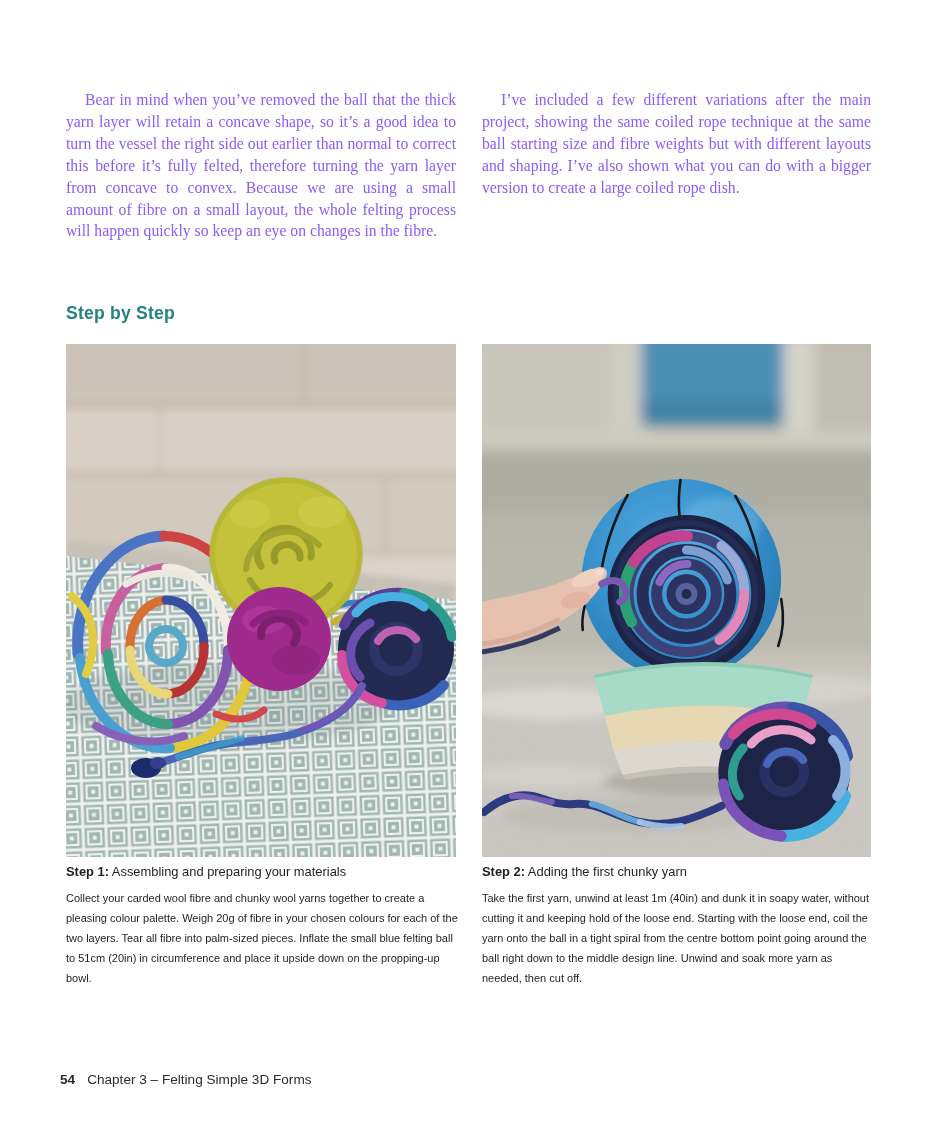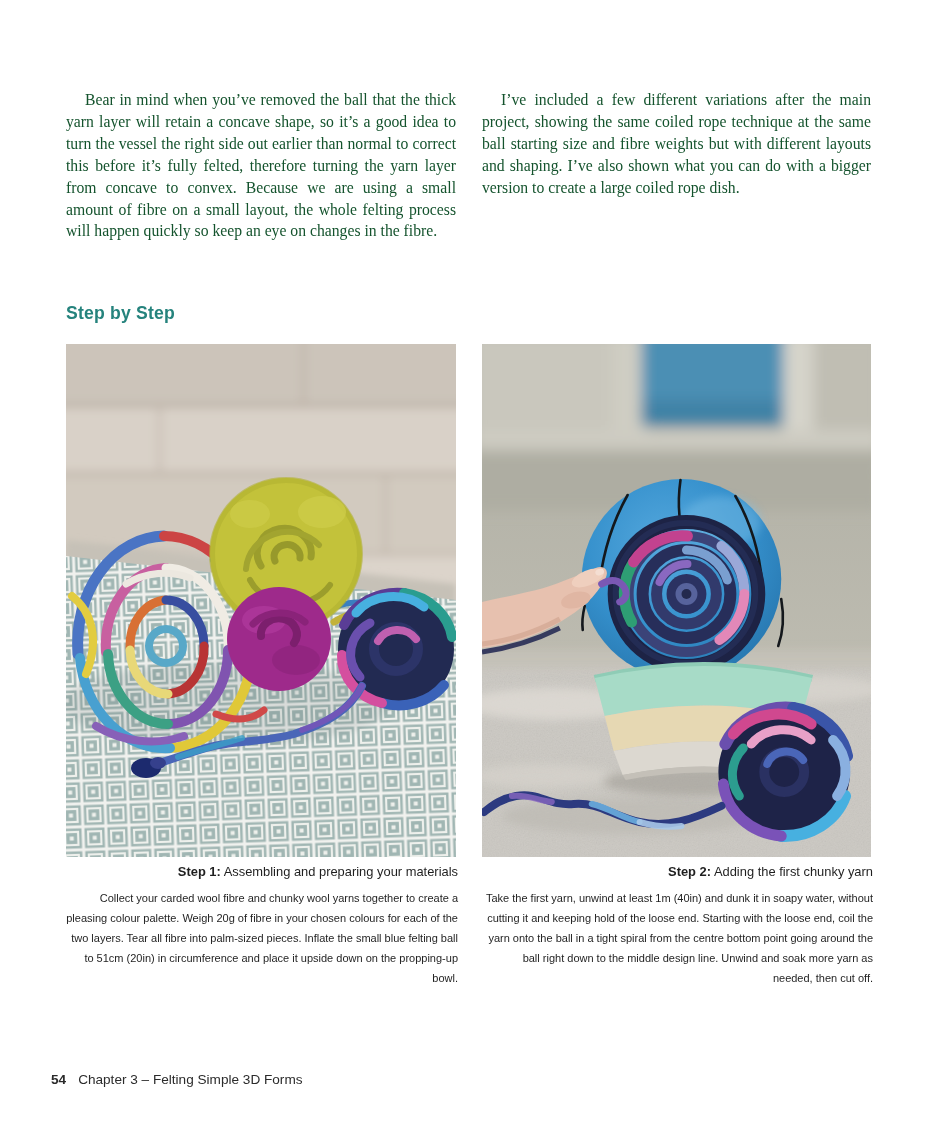--- a/index.html
+++ b/index.html
@@ -3,42 +3,42 @@
 <meta charset="utf-8">
 <style>
   html,body{margin:0;padding:0;}
   body{
     width:930px;height:1125px;position:relative;background:#ffffff;
     font-family:"Liberation Sans",sans-serif;overflow:hidden;
   }
   .serifcol{
     position:absolute;width:390px;
     font-family:"Liberation Serif",serif;font-size:15.7px;line-height:21.9px;
-    color:#14532d;text-align:justify;
+    color:#8b5cf6;text-align:justify;
   }
   .serifcol p{margin:0;text-indent:19px;}
   .serifcol p + p{margin-top:0;}
   #col-left{left:66px;top:89px;}
   #col-right{left:482px;top:89px;width:389px;}
   #section-heading{
     position:absolute;left:66px;top:303px;
     font-size:17.6px;font-weight:bold;letter-spacing:.2px;color:#25837d;text-align:right;
   }
   figure{position:absolute;top:344px;margin:0;padding:0;}
   #fig1{left:66px;width:390px;height:513px;}
   #fig2{left:482px;width:389px;height:513px;}
   figure svg{display:block;width:100%;height:100%;}
-  .stepblock{position:absolute;top:864px;width:392px;color:#1f1f1f;text-align:right;}
+  .stepblock{position:absolute;top:864px;width:392px;color:#1f1f1f;}
   #step1-block{left:66px;}
   #step2-block{left:482px;width:391px;}
   .stepcap{font-size:12.9px;margin-bottom:9px;}
   .stepcap b{font-weight:bold;}
   .stepbody{font-size:11px;line-height:20px;}
   #page-footer{
-    position:absolute;left:51px;top:1072px;font-size:13.6px;color:#2b2b2b;
+    position:absolute;left:60px;top:1072px;font-size:13.6px;color:#2b2b2b;
   }
   #page-footer b{margin-right:12px;font-weight:bold;}
 </style>
 </head>
 <body>
 
 <div class="serifcol" id="col-left">
   <p>Bear in mind when you’ve removed the ball that the thick yarn layer will retain a concave shape, so it’s a good idea to turn the vessel the right side out earlier than normal to correct this before it’s fully felted, therefore turning the yarn layer from concave to convex. Because we are using a small amount of fibre on a small layout, the whole felting process will happen quickly so keep an eye on changes in the fibre.</p>
 </div>
 <div class="serifcol" id="col-right">

